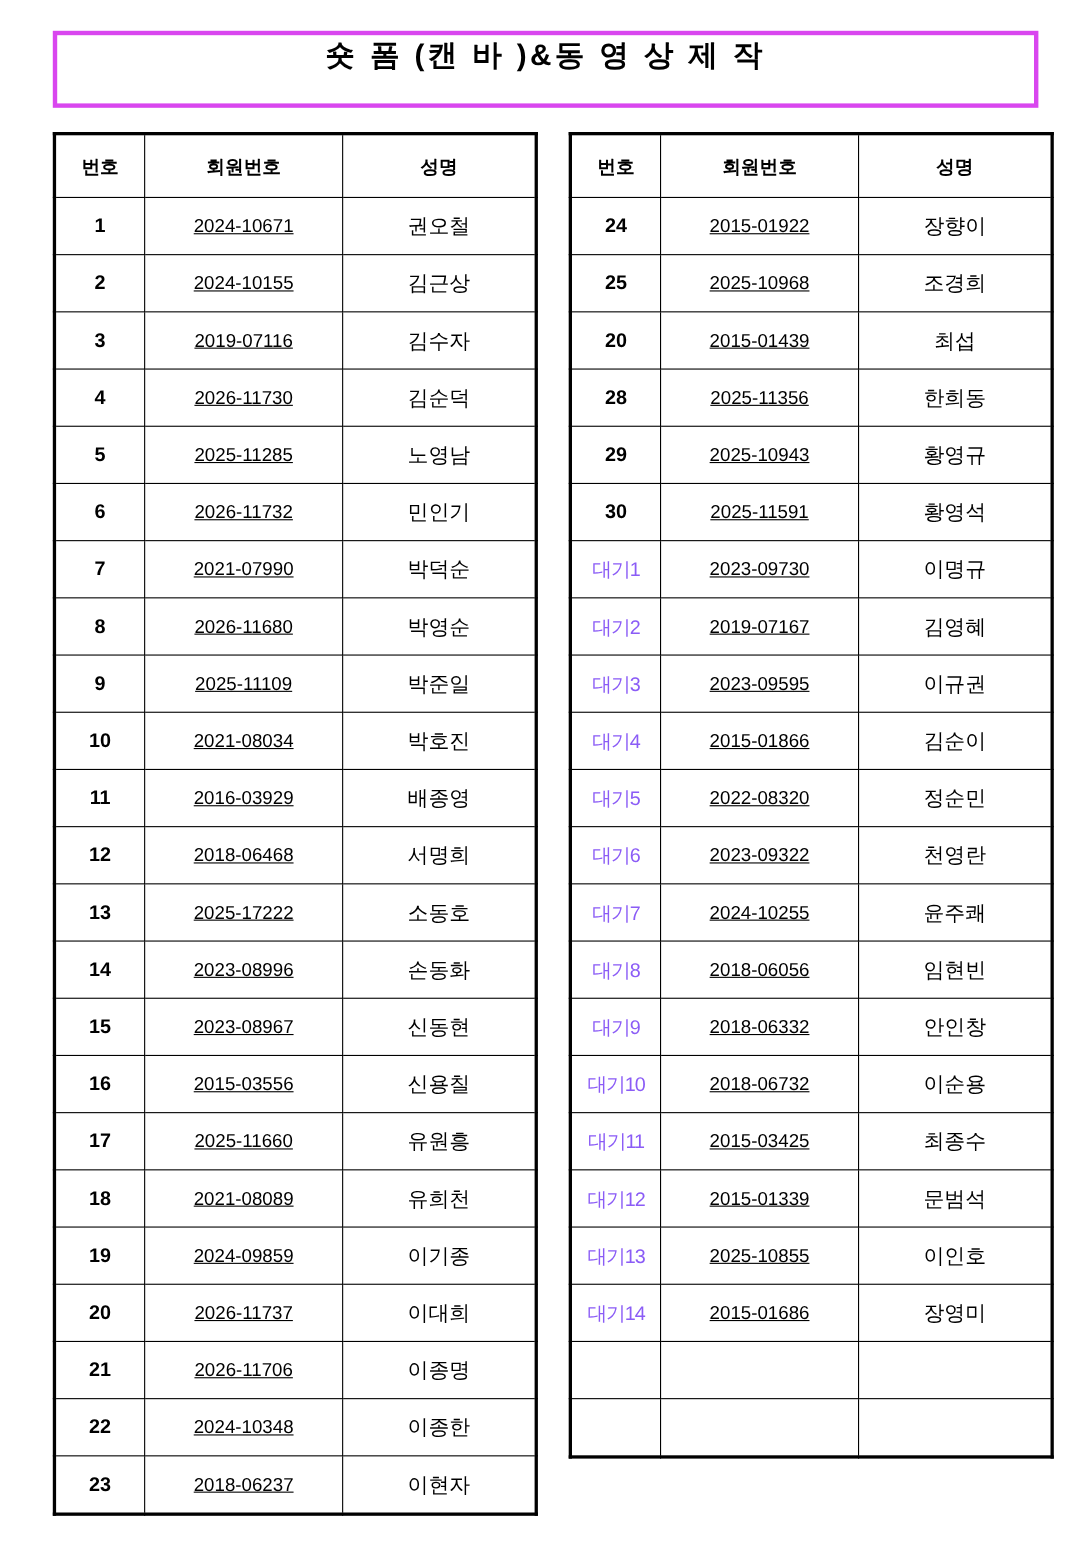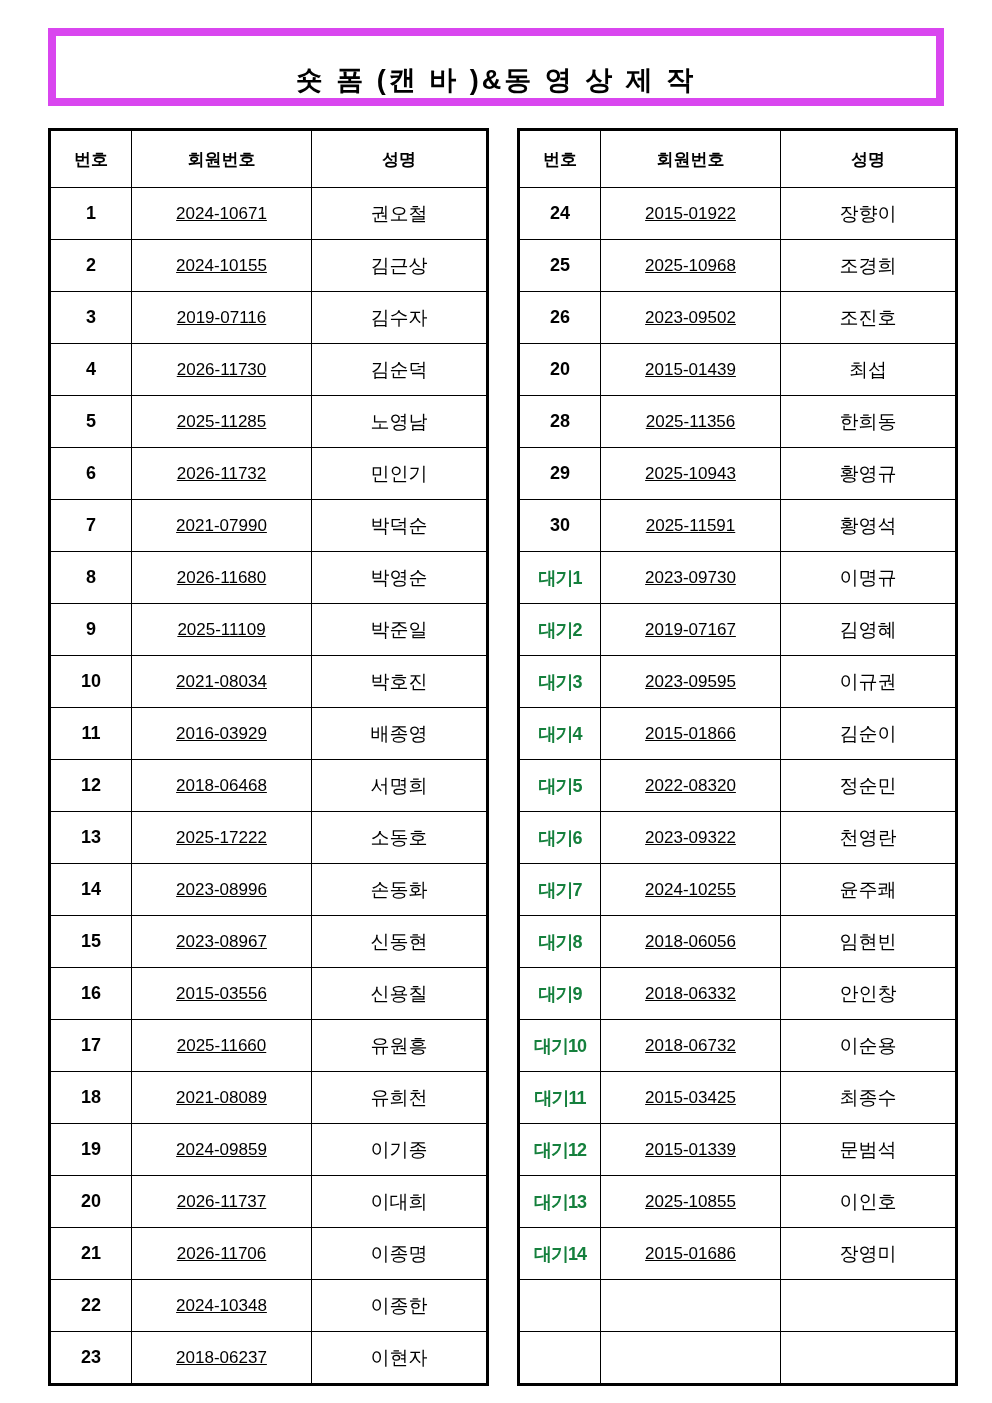--- a/index.html
+++ b/index.html
@@ -15,24 +15,24 @@
     position: relative;
   }
   .page {
     width: 992px;
     height: 1403px;
     box-sizing: border-box;
     padding: 28px 48px 0 48px;
     position: relative;
   }
   .title-box {
-    border: 8px solid #d946ef;
+    border: 4px solid #d946ef;
     height: 62px;
     display: flex;
-    align-items: flex-end;
+    align-items: flex-start;
     justify-content: center;
     margin-bottom: 22px;
   }
   .title-text {
     font-size: 27px;
     font-weight: bold;
     letter-spacing: 3px;
   }
   .tables {
     display: flex;
@@ -62,23 +62,23 @@
   }
   col.c-no { width: 82px; }
   col.c-id { width: 180px; }
   col.c-name { width: 176px; }
 
   td.no {
     font-size: 18px;
     font-weight: bold;
   }
   td.no.wait {
-    color: #15803d;
+    color: #8b5cf6;
     font-size: 18px;
-    font-weight: bold;
+    font-weight: normal;
     letter-spacing: -1px;
   }
   td.id {
     font-size: 17px;
     text-decoration: underline;
   }
   td.name {
     font-size: 19px;
   }
 </style>
@@ -243,25 +243,20 @@
             <td class="no">24</td>
             <td class="id">2015-01922</td>
             <td class="name">장향이</td>
           </tr>
           <tr>
             <td class="no">25</td>
             <td class="id">2025-10968</td>
             <td class="name">조경희</td>
           </tr>
           <tr>
-            <td class="no">26</td>
-            <td class="id">2023-09502</td>
-            <td class="name">조진호</td>
-          </tr>
-          <tr>
             <td class="no">20</td>
             <td class="id">2015-01439</td>
             <td class="name">최섭</td>
           </tr>
           <tr>
             <td class="no">28</td>
             <td class="id">2025-11356</td>
             <td class="name">한희동</td>
           </tr>
           <tr>

